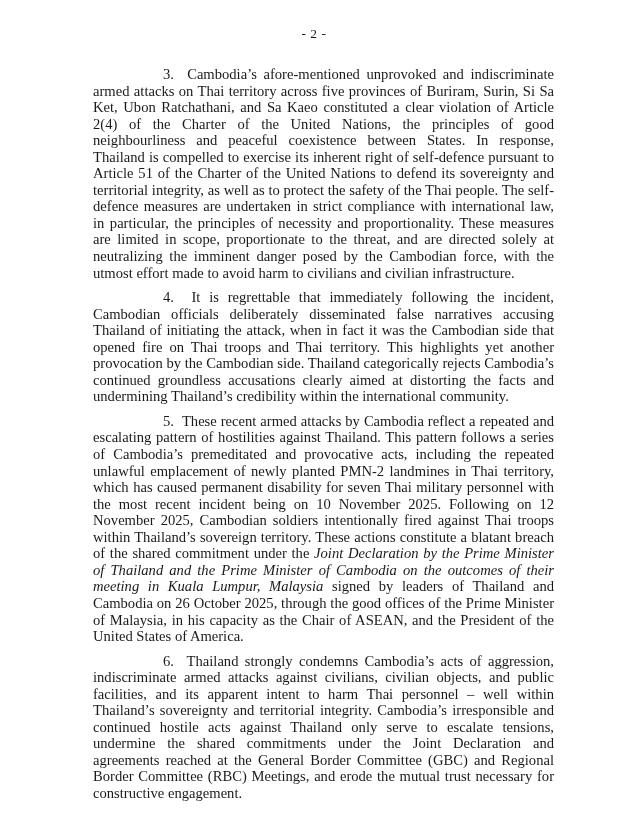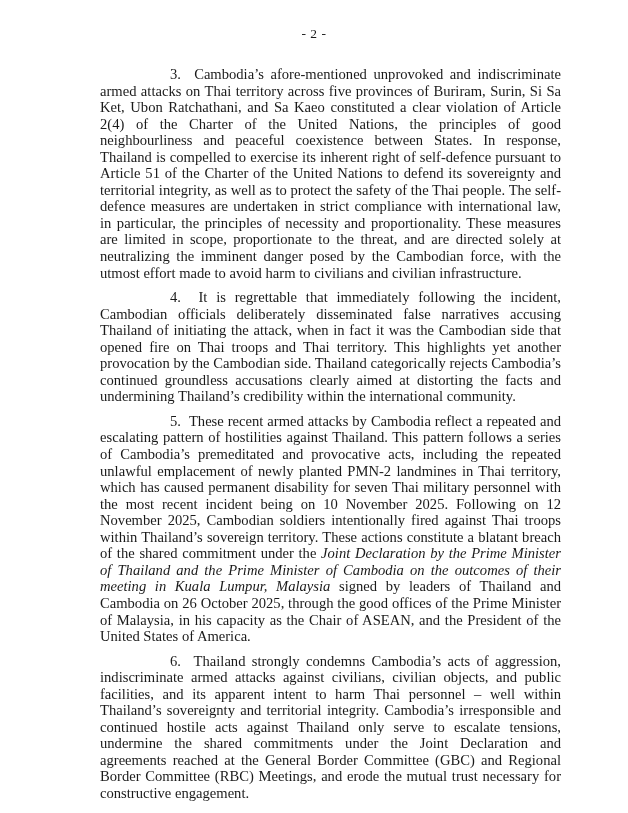--- a/index.html
+++ b/index.html
@@ -6,21 +6,21 @@
   body { width: 628px; height: 813px; position: relative; overflow: hidden; }
   .page {
     position: absolute; left: 0; top: 0; width: 628px; height: 813px; background: #fff;
     font-family: "Liberation Serif", serif; color: #1a1a1a;
   }
   .page-number {
     position: absolute; top: 26px; left: 0; width: 628px; text-align: center;
     font-size: 13.5px; letter-spacing: 0.5px;
   }
   .body-text {
-    position: absolute; left: 100px; top: 66px; width: 461px;
+    position: absolute; left: 93px; top: 66px; width: 461px;
     font-size: 14.6px; line-height: 16.55px; text-align: justify;
   }
   .para { margin: 0 0 8px 0; text-indent: 70px; }
   .para .num { display: inline; }
   em { font-style: italic; }
 </style>
 </head>
 <body>
 
 <div class="page">

